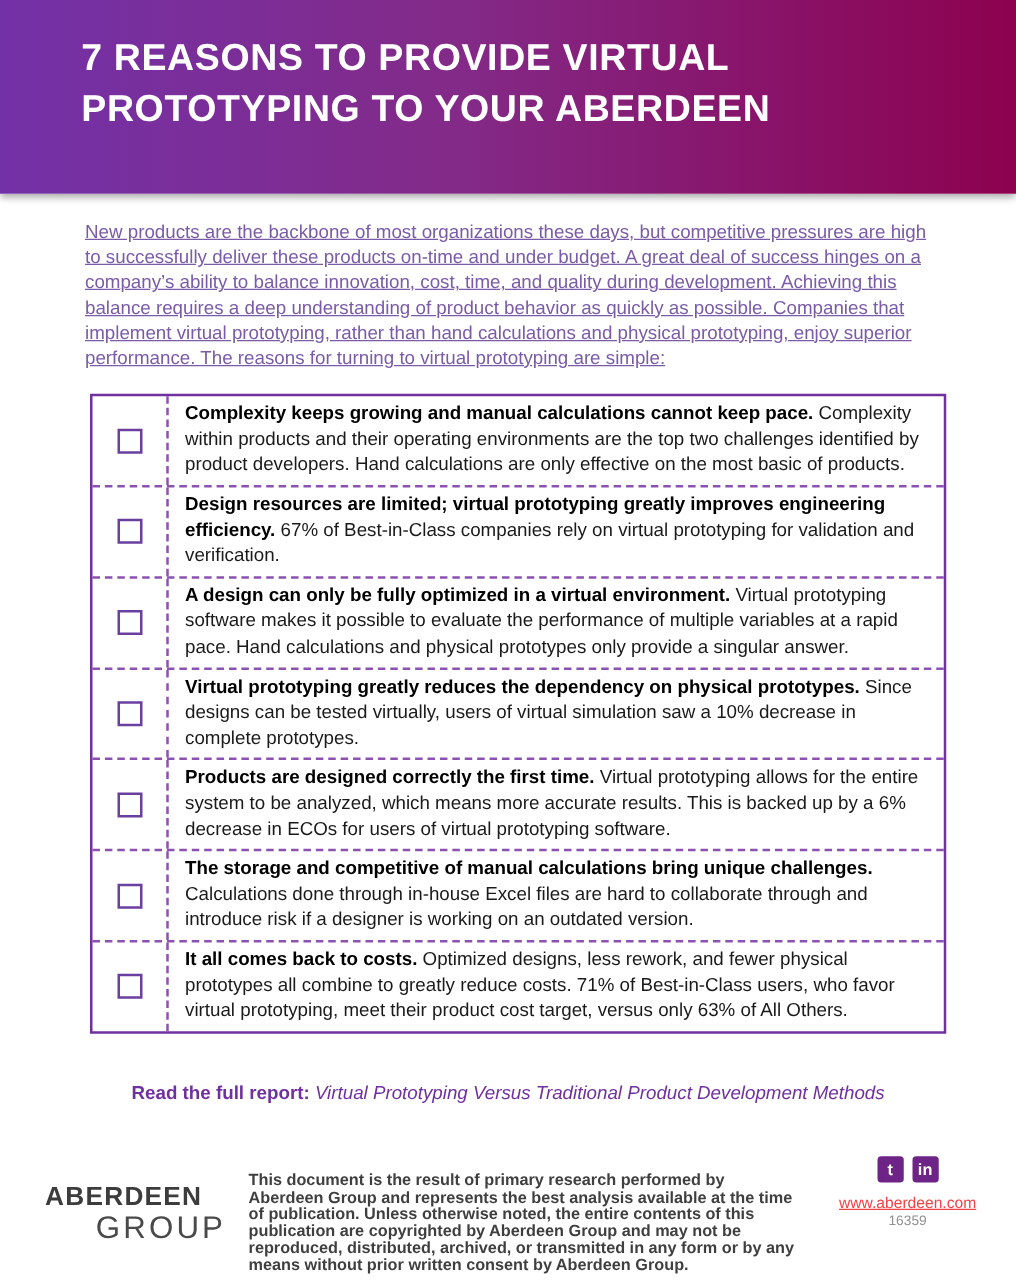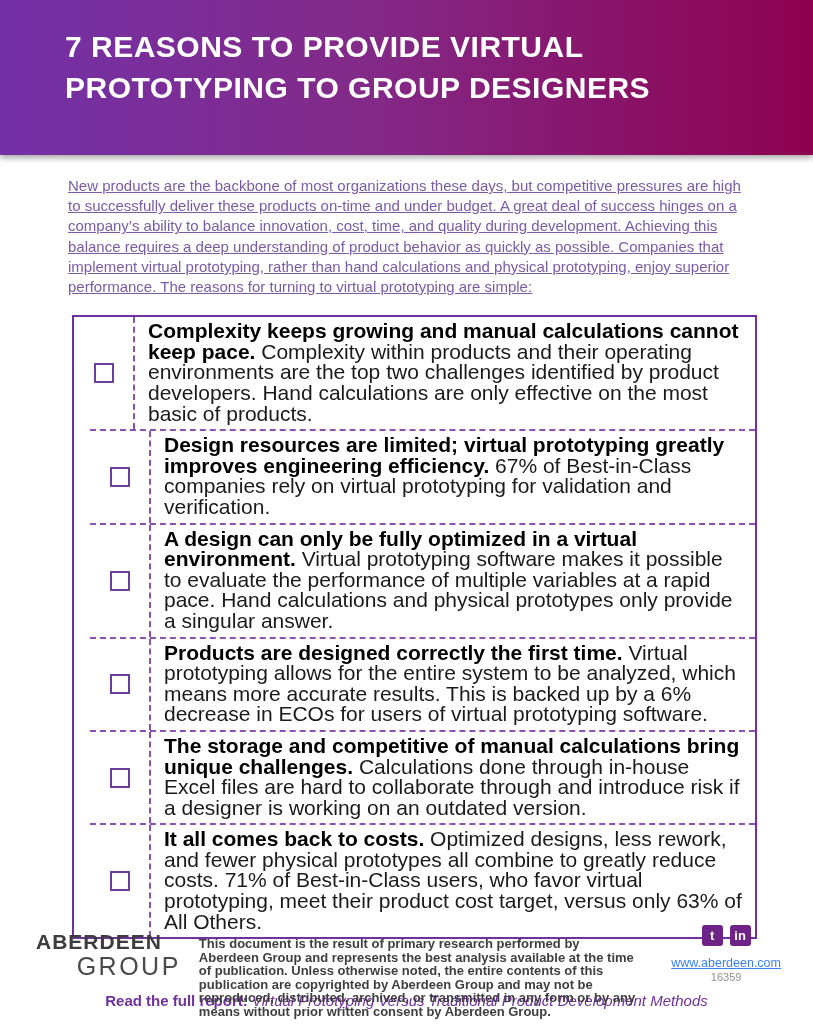--- a/index.html
+++ b/index.html
@@ -39,63 +39,63 @@
   }
 
   
   .checklist {
     margin: 18px 0 0 72px;
     width: 685px;
     border: 2px solid #7030A0;
     background: #ffffff;
   }
   .reason-row { display: flex; align-items: stretch; }
-  .reason-row + .reason-row { border-top: 2px dashed #8B52B1; margin-left: 16px; }
+  .reason-row + .reason-row { border-top: 2px dashed #8B52B1; }
   .checkbox-cell {
     flex: 0 0 61px;
     border-right: 2px dashed #8B52B1;
     display: flex;
     align-items: center;
     justify-content: center;
   }
   .checkbox {
     width: 20px;
     height: 20px;
     border: 2.5px solid #6A3FA0;
     background: #ffffff;
     display: inline-block;
   }
   .reason-text {
     flex: 1;
     padding: 4px 12px 5px 13px;
-    font-size: 21px;
+    font-size: 15px;
     line-height: 20.6px;
     color: #1a1a1a;
   }
   .reason-text .lead { font-weight: bold; color: #000000; }
 
   
   .report-line {
-    margin-top: 53px;
+    margin-top: 39px;
     text-align: center;
     font-size: 15px;
     color: #7030A0;
   }
   .report-line .label { font-weight: bold; }
   .report-line .report-title { font-style: italic; }
 
   
   .footer {
     position: absolute;
     left: 0; right: 0; bottom: 6px;
     display: flex;
     align-items: flex-start;
     padding: 0 28px 0 36px;
   }
-  .logo { margin-top: 5px; width: 150px; color: #3C3C3C; }
+  .logo { margin-top: 21px; width: 150px; color: #3C3C3C; }
   .logo .logo-top {
     font-size: 21px;
     font-weight: bold;
     letter-spacing: 1px;
     line-height: 24px;
   }
   .logo .logo-bottom {
     font-size: 25px;
     font-weight: normal;
     letter-spacing: 2.5px;
@@ -124,39 +124,39 @@
     color: #ffffff;
     border-radius: 3px;
     font-size: 13px;
     font-weight: bold;
     line-height: 21px;
     text-align: center;
     cursor: pointer;
   }
   .website-link {
     display: inline-block;
-    color: #3b82f6;
+    color: #ef4444;
     font-size: 12.5px;
     text-decoration: underline;
     cursor: pointer;
   }
   .doc-number {
     font-size: 11px;
     color: #909090;
     line-height: 13px;
   }
 </style>
 </head>
 <body>
 
 <div class="page">
 
   <div class="header">
     <div class="title-line">7 REASONS TO PROVIDE VIRTUAL</div>
-    <div class="title-line">PROTOTYPING TO GROUP DESIGNERS</div>
+    <div class="title-line">PROTOTYPING TO YOUR ABERDEEN</div>
   </div>
 
   <p class="intro">New products are the backbone of most organizations these days, but competitive pressures are high to successfully deliver these products on-time and under budget. A great deal of success hinges on a company’s ability to balance innovation, cost, time, and quality during development. Achieving this balance requires a deep understanding of product behavior as quickly as possible. Companies that implement virtual prototyping, rather than hand calculations and physical prototyping, enjoy superior performance. The reasons for turning to virtual prototyping are simple:</p>
 
   <div class="checklist">
 
     <div class="reason-row">
       <div class="checkbox-cell">
         <span class="checkbox"></span>
       </div>
@@ -170,20 +170,26 @@
       <p class="reason-text"><span class="lead">Design resources are limited; virtual prototyping greatly improves engineering efficiency.</span><span> 67% of Best-in-Class companies rely on virtual prototyping for validation and verification.</span></p>
     </div>
 
     <div class="reason-row">
       <div class="checkbox-cell">
         <span class="checkbox"></span>
       </div>
       <p class="reason-text"><span class="lead">A design can only be fully optimized in a virtual environment.</span><span> Virtual prototyping software makes it possible to evaluate the performance of multiple variables at a rapid pace. Hand calculations and physical prototypes only provide a singular answer.</span></p>
     </div>
 
+    <div class="reason-row">
+      <div class="checkbox-cell">
+        <span class="checkbox"></span>
+      </div>
+      <p class="reason-text"><span class="lead">Virtual prototyping greatly reduces the dependency on physical prototypes.</span><span> Since designs can be tested virtually, users of virtual simulation saw a 10% decrease in complete prototypes.</span></p>
+    </div>
 
     <div class="reason-row">
       <div class="checkbox-cell">
         <span class="checkbox"></span>
       </div>
       <p class="reason-text"><span class="lead">Products are designed correctly the first time.</span><span> Virtual prototyping allows for the entire system to be analyzed, which means more accurate results. This is backed up by a 6% decrease in ECOs for users of virtual prototyping software.</span></p>
     </div>
 
     <div class="reason-row">
       <div class="checkbox-cell">

